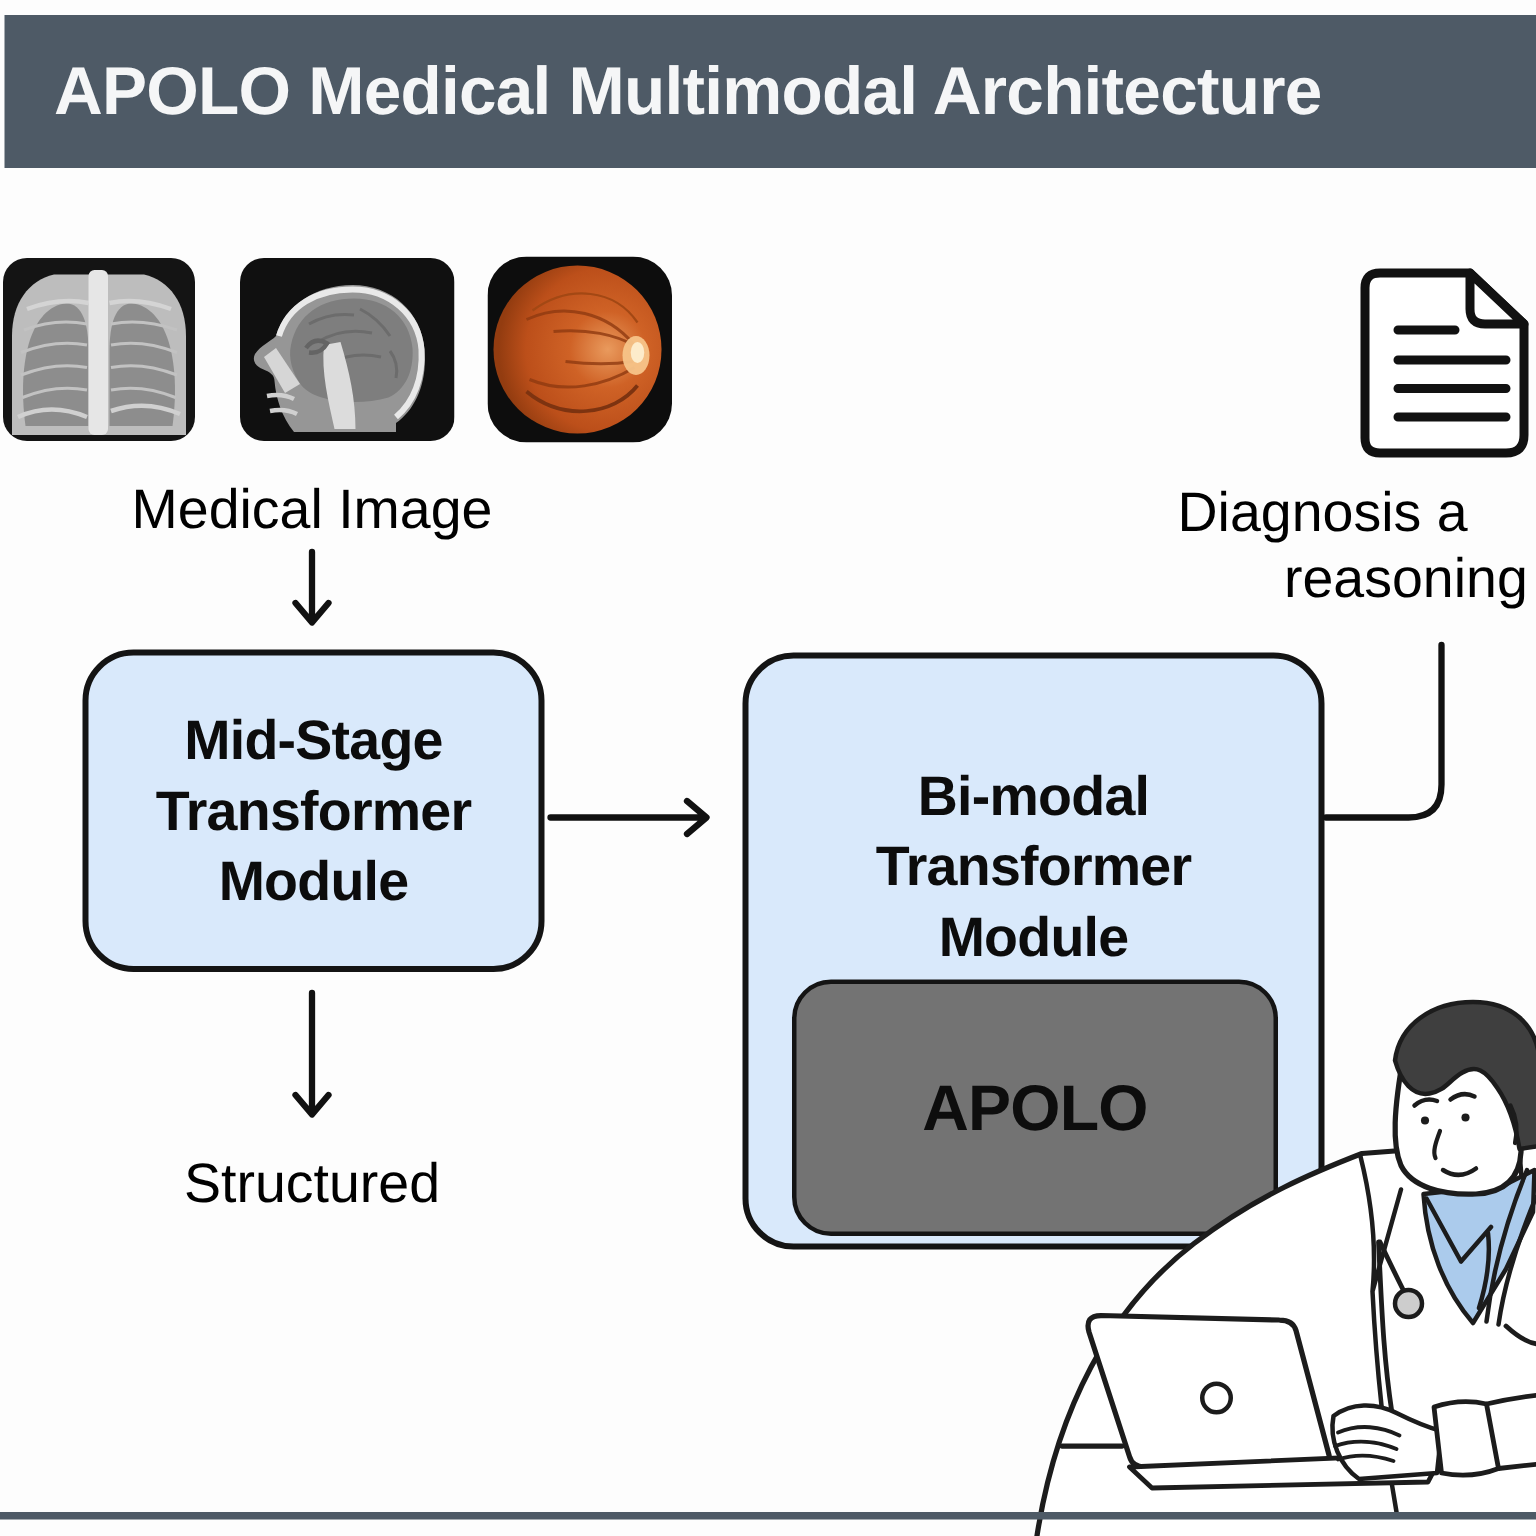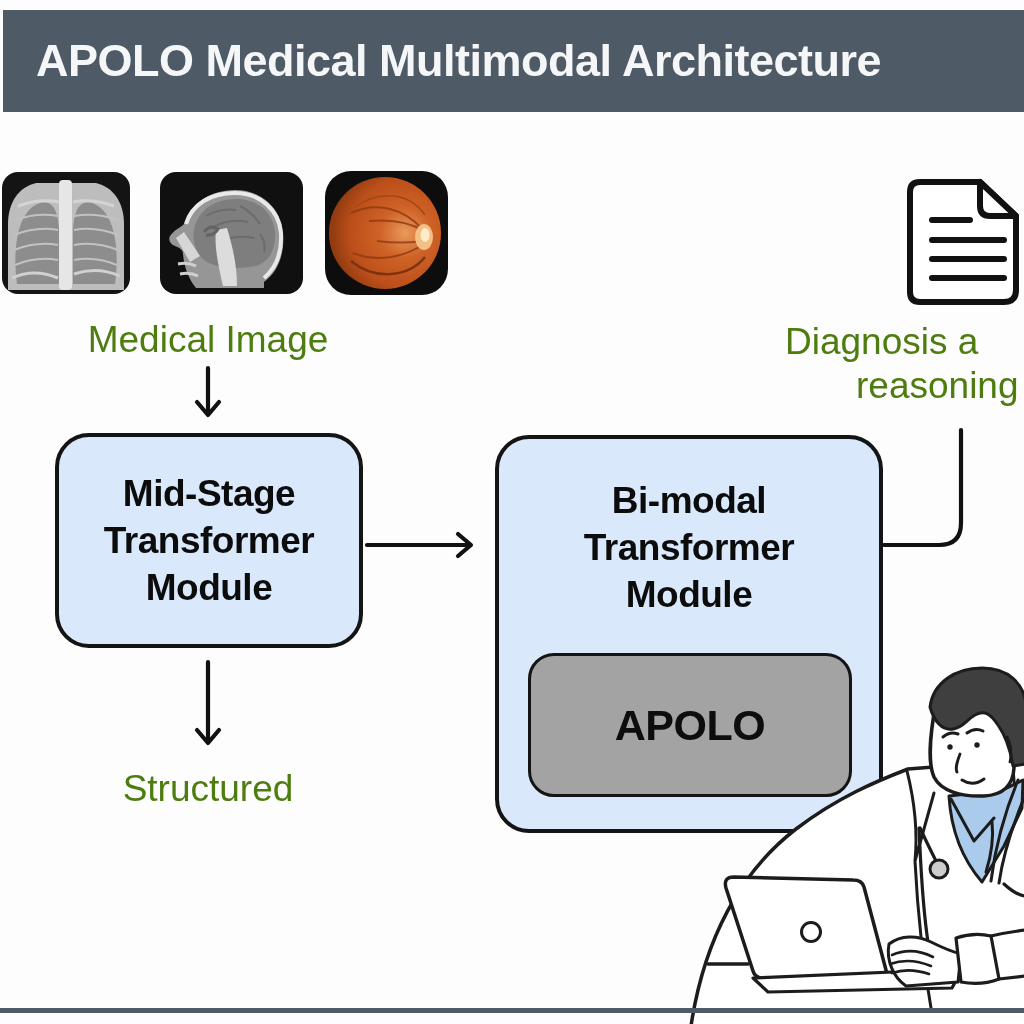--- a/index.html
+++ b/index.html
@@ -22,42 +22,42 @@
   }
   .footer-bar{left:0;top:1008px;width:1024px;height:5px;background:#4e5a66;}
 
   
   .thumb{overflow:hidden;}
   .thumb svg{display:block;}
 
   
   .flow-label{
     text-align:center;font-size:37px;font-weight:500;line-height:40px;
-    color:#4d7c0f;white-space:nowrap;
+    color:#000000;white-space:nowrap;
   }
   .label-medical{left:28px;top:320px;width:360px;}
   .label-structured{left:8px;top:766px;width:400px;line-height:45px;white-space:normal;}
   .label-structured span{display:block;text-align:center;}
   .label-diag1{left:785px;top:322px;}
   .label-diag2{left:856px;top:366px;text-align:right;}
 
   
   .module-box{
     background:#d9e9fb;border:4px solid #141414;border-radius:34px;
     box-sizing:border-box;display:flex;flex-direction:column;align-items:center;
   }
   .box-mid{left:55px;top:433px;width:308px;height:215px;justify-content:center;}
-  .box-bi{left:495px;top:435px;width:388px;height:398px;padding-top:38px;}
+  .box-bi{left:495px;top:435px;width:388px;height:398px;padding-top:68px;}
   .module-box .bl{
     display:block;text-align:center;font-size:37px;font-weight:700;
     line-height:47px;letter-spacing:-0.5px;color:#0c0c0c;
   }
   .vlm-box{
-    left:528px;top:653px;width:324px;height:144px;
-    background:#a3a3a3;border:3px solid #141414;border-radius:26px;
+    left:528px;top:653px;width:324px;height:171px;
+    background:#737373;border:3px solid #141414;border-radius:26px;
     box-sizing:border-box;display:flex;flex-direction:column;
     align-items:center;justify-content:center;
   }
   .vlm-box .bl1{font-size:43px;font-weight:700;line-height:50px;letter-spacing:-0.5px;}
   .vlm-box .bl2{font-size:43px;font-weight:700;line-height:53px;letter-spacing:-0.5px;}
 
   svg{overflow:visible;}
   .overlay{left:0;top:0;pointer-events:none;}
 </style>
 </head>

